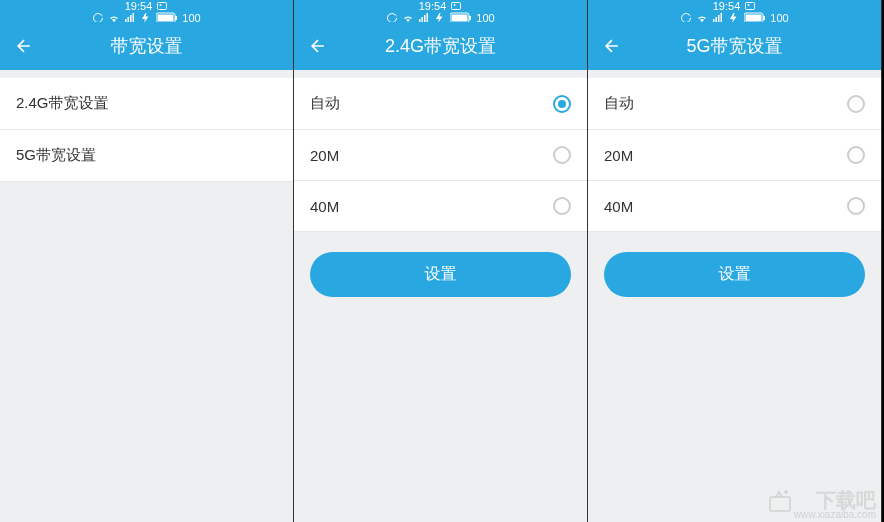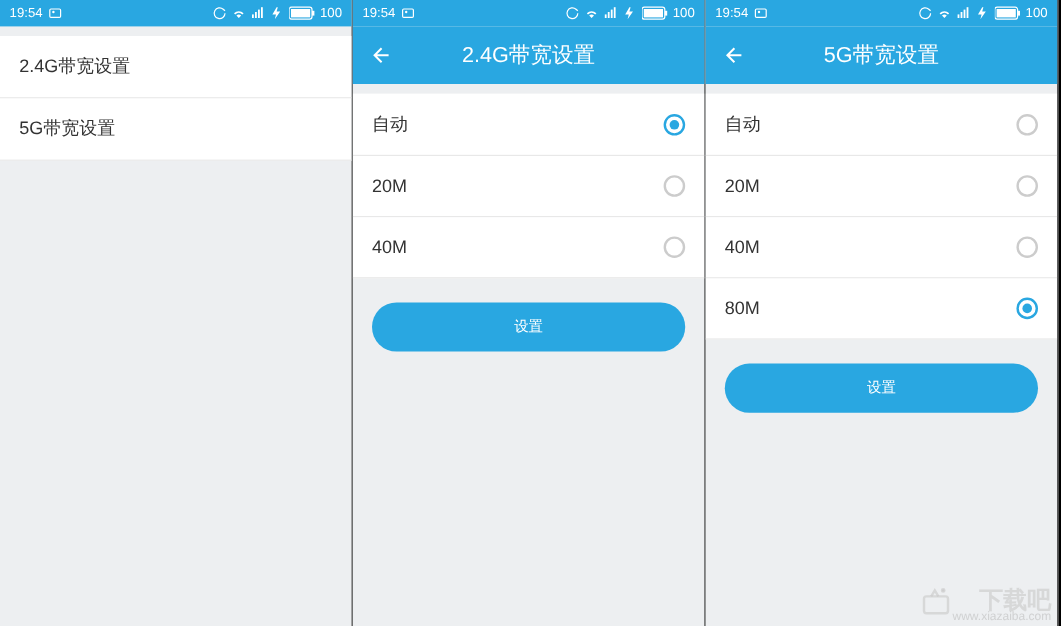--- a/index.html
+++ b/index.html
@@ -22,20 +22,21 @@
     .screen:last-child { border-right: none; }
     .status-bar {
       height: 22px;
       background: #29a7e1;
       display: flex;
       align-items: center;
       justify-content: space-between;
       padding: 0 8px;
       color: #fff;
       font-size: 11px;
+      flex-direction: column;
     }
     .status-left { display: flex; align-items: center; gap: 4px; }
     .status-right { display: flex; align-items: flex-start; gap: 4px; }
     .status-icon { width: 12px; height: 12px; }
     .title-bar {
       height: 48px;
       background: #29a7e1;
       display: flex;
       align-items: center;
       position: relative;
@@ -92,21 +93,21 @@
       border-radius: 50%;
       background: #29a7e1;
     }
     .action-btn {
       margin: 20px 16px;
       background: #29a7e1;
       color: #fff;
       text-align: center;
       padding: 12px 0;
       border-radius: 24px;
-      font-size: 12px;
+      font-size: 16px;
       cursor: pointer;
     }
     .watermark {
       position: absolute;
       bottom: 8px;
       right: 8px;
       color: rgba(200,200,200,0.6);
       font-size: 20px;
       font-weight: bold;
       pointer-events: none;
@@ -151,20 +152,28 @@
           <path d="M11 2l-7 12h6l-2 8 9-13h-6l2-7z"></path>
         </svg>
       <svg width="22" height="12" viewBox="0 0 22 12">
           <rect x="0" y="1" width="19" height="10" rx="2" fill="none" stroke="#fff" stroke-width="1"></rect>
           <rect x="1.5" y="2.5" width="16" height="7" fill="#fff"></rect>
           <rect x="19" y="4" width="2" height="4" fill="#fff"></rect>
         </svg>
       <span>100</span>
     </div>
   </div>
+  <div class="title-bar">
+    <div class="back-btn">
+      <svg width="20" height="20" viewBox="0 0 24 24" fill="none" stroke="#fff" stroke-width="2">
+          <path d="M19 12H5m7-7l-7 7 7 7"></path>
+        </svg>
+    </div>
+    <div class="title-text">带宽设置</div>
+  </div>
   <div class="content">
     <div class="list-item">
       <span>2.4G带宽设置</span>
     </div>
     <div class="list-item">
       <span>5G带宽设置</span>
     </div>
   </div>
 </div>
 
@@ -272,24 +281,20 @@
       <span>自动</span>
       <span class="radio"></span>
     </div>
     <div class="list-item">
       <span>20M</span>
       <span class="radio"></span>
     </div>
     <div class="list-item">
       <span>40M</span>
       <span class="radio"></span>
-    </div>
-    <div class="list-item">
-      <span>80M</span>
-      <span class="radio checked"></span>
     </div>
     <div class="action-btn">设置</div>
   </div>
 </div>
 
 <div class="watermark">
   <svg width="28" height="24" viewBox="0 0 28 24" fill="none" stroke="rgba(200,200,200,0.6)" stroke-width="2">
       <rect x="2" y="8" width="20" height="14" rx="2"></rect>
       <path d="M8 8l3-5 3 5"></path>
       <circle cx="18" cy="3" r="1" fill="rgba(200,200,200,0.6)"></circle>

